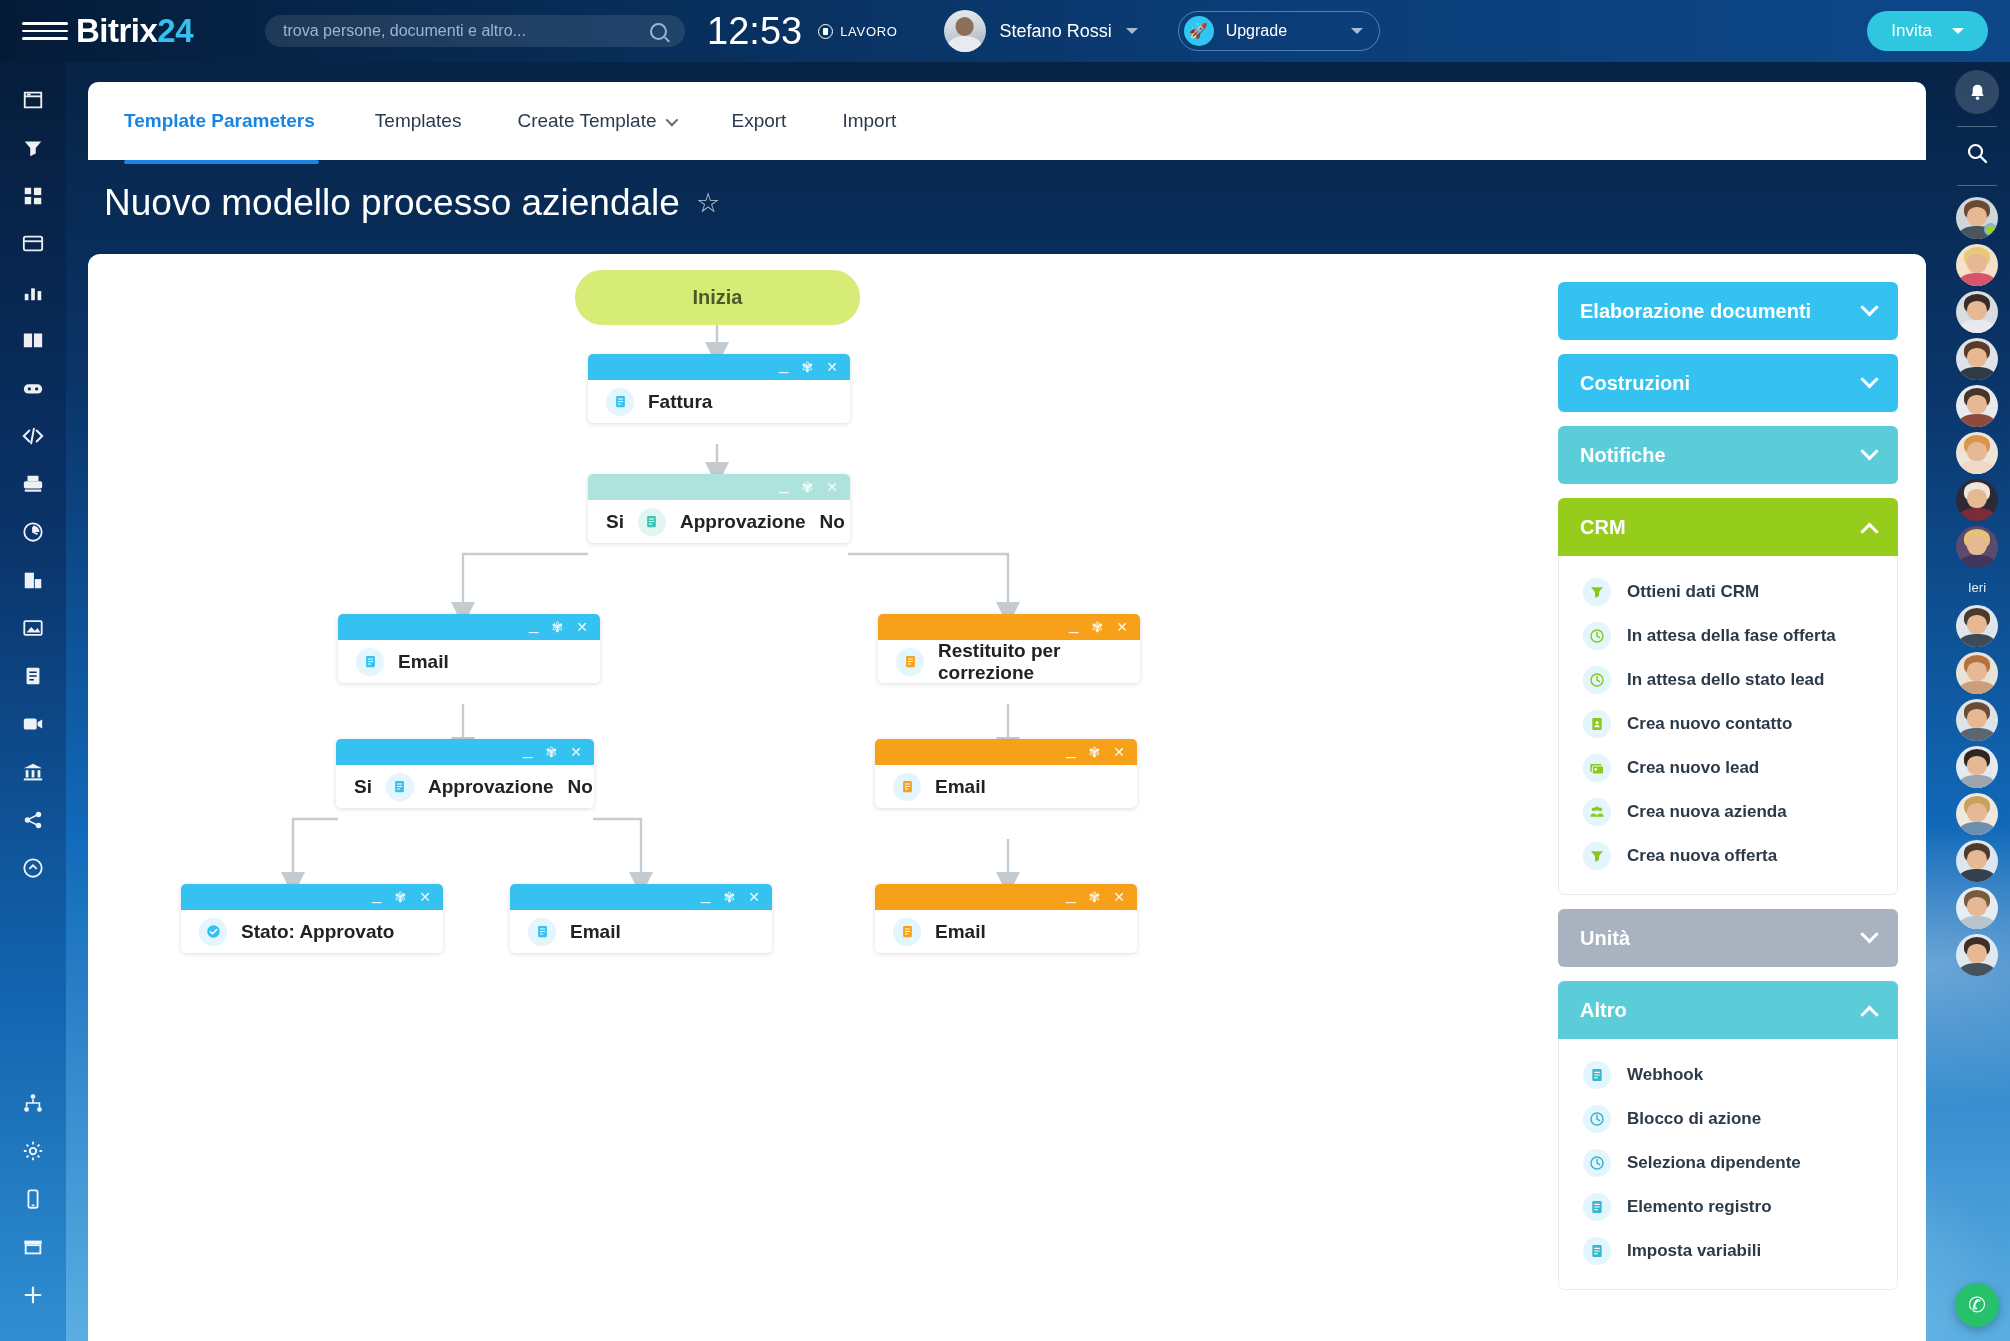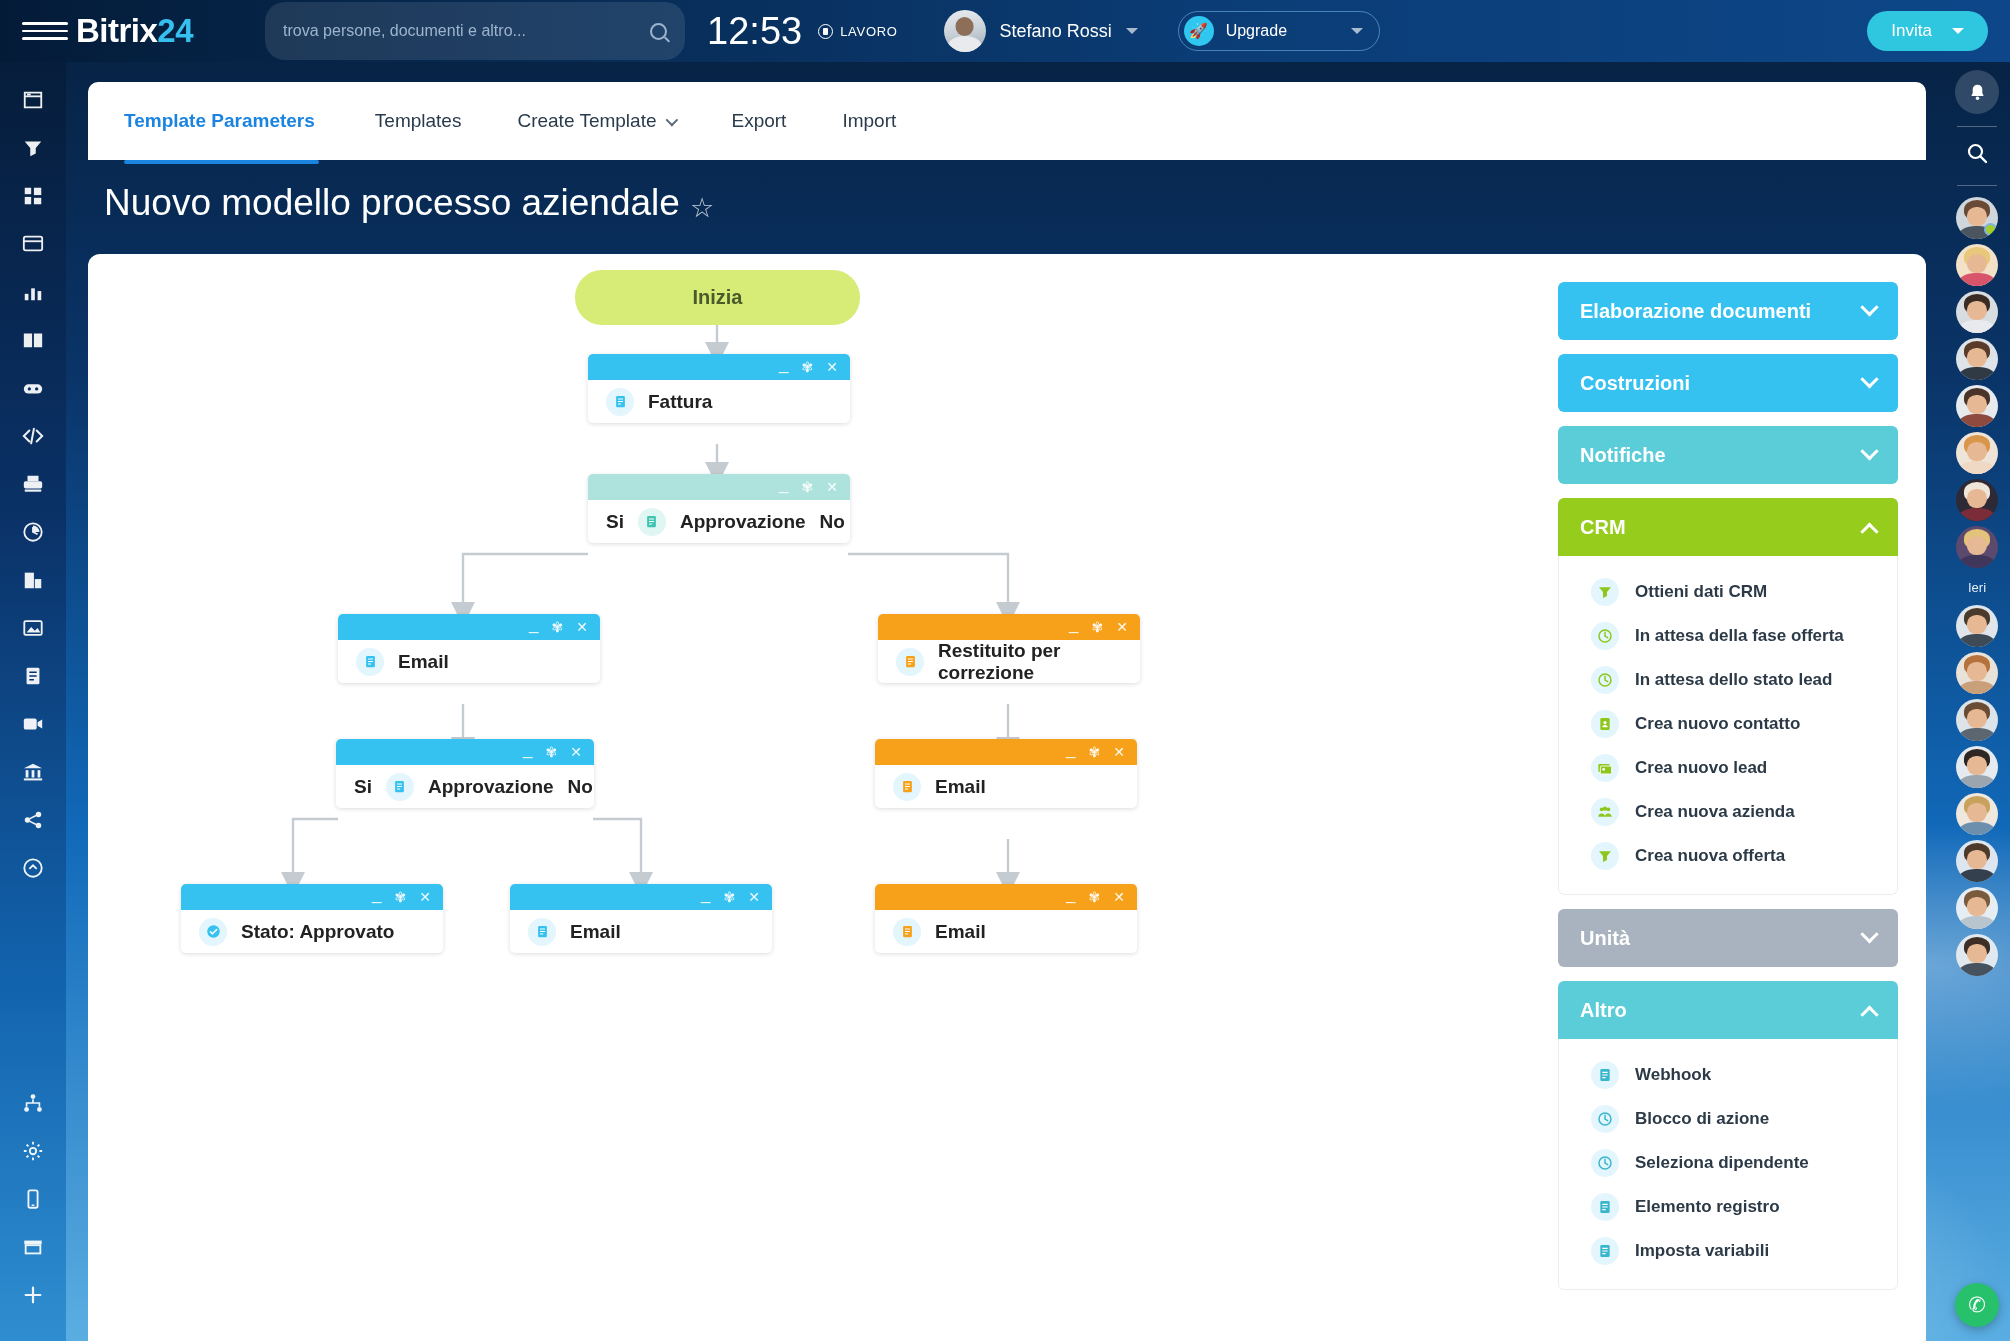--- a/index.html
+++ b/index.html
@@ -27,21 +27,21 @@
   .topbar {
     position:absolute; top:0; left:0; right:0; height:62px;
     display:flex; align-items:center; z-index:40;
     background: linear-gradient(90deg,#041b38 0%, #072a52 25%, #0b3c75 60%, #0d4789 100%);
   }
   .burger { width:46px; margin-left:22px; display:flex; flex-direction:column; gap:5px; cursor:pointer;}
   .burger i { display:block; height:2.5px; background:#fff; border-radius:2px; }
   .brand { font-size:33px; font-weight:700; color:#fff; letter-spacing:-.5px; margin-left:8px; }
   .brand .n { color:#35c0f0; }
   .searchbox {
-    margin-left:72px; width:420px; height:58px; border-radius:20px;
+    margin-left:72px; width:420px; height:32px; border-radius:20px;
     background:rgba(255,255,255,.10); display:flex; align-items:center;
     padding:0 18px; position:relative;justify-content:center;
   }
   .searchbox input {
     flex:1; background:transparent; border:0; outline:0; color:#fff;
     font-size:16px; font-family:inherit;
   }
   .searchbox input::placeholder { color:#9db4cf; }
   .mag { width:17px; height:17px; border:2px solid #9db4cf; border-radius:50%; position:relative; flex:0 0 auto;}
   .mag::after{content:"";position:absolute;width:2px;height:7px;background:#9db4cf;right:-3px;bottom:-5px;transform:rotate(-45deg);border-radius:1px;}
@@ -108,21 +108,21 @@
     background:#fff; border-radius:10px 10px 0 0; display:flex; align-items:center;
     padding-left:36px; gap:0; z-index:20;
   }
   .tab { font-size:19px; color:#2a3b4d; padding:0 28px; height:78px; display:flex; align-items:center; gap:10px; cursor:pointer; position:relative;}
   .tab:first-child{padding-left:0;padding-right:32px;}
   .tab.active { color:#1a84e0; font-weight:700; }
   .tab.active::after{content:"";position:absolute;left:0;right:28px;bottom:-4px;height:4px;background:#1a84e0;border-radius:2px;}
   .chev { width:9px;height:9px;border-right:2px solid #5b6b7c;border-bottom:2px solid #5b6b7c;transform:rotate(45deg) translateY(-2px);}
 
   
-  .ptitle { position:absolute; left:104px; top:182px; display:flex; align-items:flex-end; gap:10px; z-index:18;}
+  .ptitle { position:absolute; left:104px; top:182px; display:flex; align-items:center; gap:16px; z-index:18;}
   .ptitle h1 { color:#fff; font-size:37px; font-weight:400; }
   .star { color:rgba(255,255,255,.75); font-size:27px; cursor:pointer; }
 
   
   .canvas {
     position:absolute; left:88px; right:84px; top:254px; bottom:0;
     background:#fff; border-radius:12px 12px 0 0; overflow:hidden; z-index:15;
   }
 
   
@@ -148,21 +148,21 @@
   
   .rpanel { position:absolute; right:28px; top:28px; width:340px; }
   .grp { border-radius:6px; margin-bottom:14px; overflow:hidden; background:#fff; }
   .grp .gh {
     height:58px; display:flex; align-items:center; justify-content:space-between;
     padding:0 22px; color:#fff; font-size:20px; font-weight:700; cursor:pointer;
   }
   .gchev { width:13px;height:13px;border-right:3px solid #fff;border-bottom:3px solid #fff;}
   .gchev.down{transform:rotate(45deg) translate(-3px,-3px);}
   .gchev.up{transform:rotate(-135deg) translate(-3px,-3px);}
-  .glist { border:1px solid #e9edf0; border-top:0; border-radius:0 0 6px 6px; padding:14px 8px 16px; background:#fff;}
+  .glist { border:1px solid #e9edf0; border-top:0; border-radius:0 0 6px 6px; padding:14px 0 16px; background:#fff;}
   .gitem { display:flex; align-items:center; gap:16px; padding:8px 24px; cursor:pointer; }
   .gitem .lbl { font-size:17px; color:#2c3a47; font-weight:700; }
   .gicon { width:28px;height:28px;border-radius:50%;background:#e3f5fd;display:flex;align-items:center;justify-content:center;flex:0 0 auto;}
   .gicon svg { width:16px;height:16px; }
 </style>
 </head>
 <body>
 
 <div id="app">
   <div class="sky"></div>

